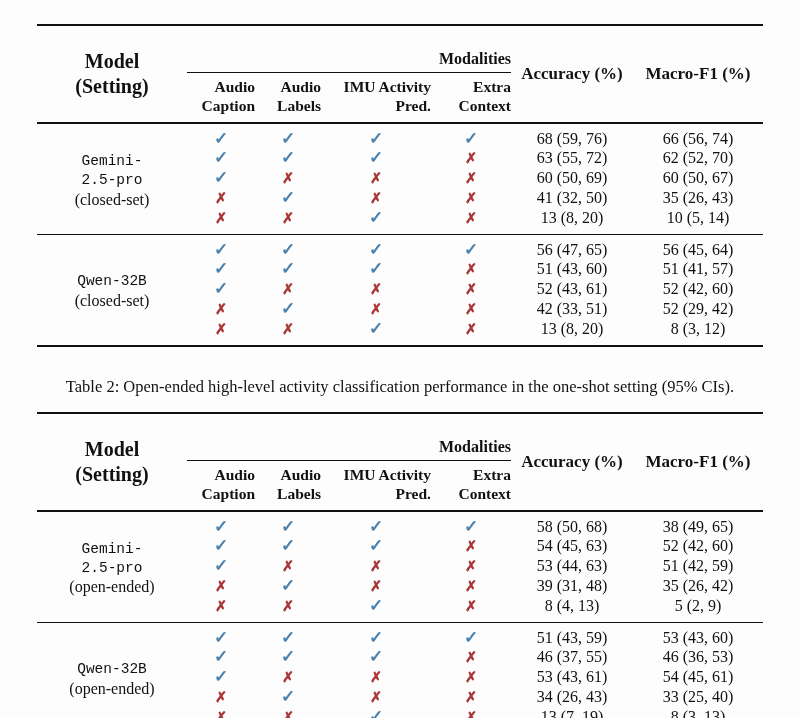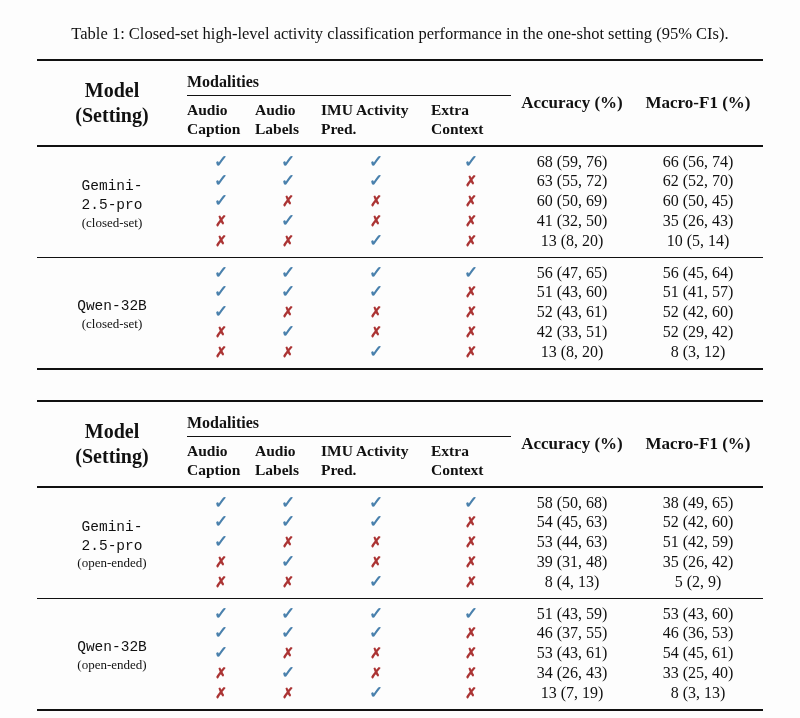--- a/index.html
+++ b/index.html
@@ -49,32 +49,32 @@
     white-space: pre-line;
     line-height: 1.25;
   }
   th.model-h {
     vertical-align: middle;
     text-align: center;
     font-size: 20px;
   }
   th.modalities-h {
     border-bottom: 1px solid #111;
-    text-align: left;
-    vertical-align: middle;
-    padding: 11px 0 3px 0;
+    text-align: right;
+    vertical-align: middle;
+    padding: 23px 0 3px 0;
     font-size: 16px;
   }
   th.metric-h {
     vertical-align: middle;
     text-align: center;
     font-size: 17px;
   }
   th.sub-h {
-    text-align: left;
+    text-align: right;
     vertical-align: middle;
     padding: 4px 0 6px 0;
     font-size: 15.5px;
     margin-top: 12px;
   }
   tbody tr:first-child td { padding-top: 5px; }
   tbody tr:last-child td { padding-bottom: 6px; }
   td {
     text-align: center;
     line-height: 19px;
@@ -84,166 +84,39 @@
     vertical-align: middle;
     line-height: 1.3;
   }
   .model-mono {
     font-family: Liberation Mono, monospace;
     font-size: 14.5px;
     white-space: pre-line;
   }
   .model-setting {
     font-family: "Liberation Serif", serif;
-    font-size: 13px;
+    font-size: 16px;
   }
   .check {
     color: var(--check-color, #4a81ad);
     font-size: 17px;
     font-weight: bold;
     line-height: 19px;
   }
   .cross {
     color: var(--cross-color, #ab3434);
     font-size: 14.5px;
     font-weight: bold;
     line-height: 19px;
   }
 </style>
 </head>
 <body style="--check-color: #4a81ad; --cross-color: #ab3434;">
 
 <div class="page">
-
-  <div class="table-block">
-    <div class="caption">Table 1: Closed-set high-level activity classification performance in the one-shot setting (95% CIs).</div>
-    <table class="paper-table">
-      <colgroup>
-        <col style="width:150px">
-          <col style="width:68px">
-          <col style="width:66px">
-        <col style="width:110px">
-          <col style="width:80px">
-          <col style="width:122px">
-          <col style="width:130px">
-      </colgroup>
-      <thead>
-        <tr>
-          <th rowspan="2" class="model-h">Model
-(Setting)</th>
-          <th colspan="4" class="modalities-h">Modalities</th>
-          <th rowspan="2" class="metric-h">Accuracy (%)</th>
-          <th rowspan="2" class="metric-h">Macro-F1 (%)</th>
-        </tr>
-        <tr>
-          <th class="sub-h">Audio
-Caption</th>
-          <th class="sub-h">Audio
-Labels</th>
-          <th class="sub-h">IMU Activity
-Pred.</th>
-          <th class="sub-h">Extra
-Context</th>
-        </tr>
-      </thead>
-      <tbody>
-          <tr>
-            <td rowspan="5" class="model-cell">
-              <div class="model-mono">Gemini-
-2.5-pro</div>
-              <div class="model-setting">(closed-set)</div>
-            </td>
-            <td><span class="check">✓</span></td>
-            <td><span class="check">✓</span></td>
-            <td><span class="check">✓</span></td>
-            <td><span class="check">✓</span></td>
-            <td class="num">68 (59, 76)</td>
-            <td class="num">66 (56, 74)</td>
-          </tr>
-          <tr>
-            <td><span class="check">✓</span></td>
-            <td><span class="check">✓</span></td>
-            <td><span class="check">✓</span></td>
-            <td><span class="cross">✗</span></td>
-            <td class="num">63 (55, 72)</td>
-            <td class="num">62 (52, 70)</td>
-          </tr>
-          <tr>
-            <td><span class="check">✓</span></td>
-            <td><span class="cross">✗</span></td>
-            <td><span class="cross">✗</span></td>
-            <td><span class="cross">✗</span></td>
-            <td class="num">60 (50, 69)</td>
-            <td class="num">60 (50, 45)</td>
-          </tr>
-          <tr>
-            <td><span class="cross">✗</span></td>
-            <td><span class="check">✓</span></td>
-            <td><span class="cross">✗</span></td>
-            <td><span class="cross">✗</span></td>
-            <td class="num">41 (32, 50)</td>
-            <td class="num">35 (26, 43)</td>
-          </tr>
-          <tr>
-            <td><span class="cross">✗</span></td>
-            <td><span class="cross">✗</span></td>
-            <td><span class="check">✓</span></td>
-            <td><span class="cross">✗</span></td>
-            <td class="num">13 (8, 20)</td>
-            <td class="num">10 (5, 14)</td>
-          </tr>
-        </tbody>
-      <tbody>
-          <tr>
-            <td rowspan="5" class="model-cell">
-              <div class="model-mono">Qwen-32B</div>
-              <div class="model-setting">(closed-set)</div>
-            </td>
-            <td><span class="check">✓</span></td>
-            <td><span class="check">✓</span></td>
-            <td><span class="check">✓</span></td>
-            <td><span class="check">✓</span></td>
-            <td class="num">56 (47, 65)</td>
-            <td class="num">56 (45, 64)</td>
-          </tr>
-          <tr>
-            <td><span class="check">✓</span></td>
-            <td><span class="check">✓</span></td>
-            <td><span class="check">✓</span></td>
-            <td><span class="cross">✗</span></td>
-            <td class="num">51 (43, 60)</td>
-            <td class="num">51 (41, 57)</td>
-          </tr>
-          <tr>
-            <td><span class="check">✓</span></td>
-            <td><span class="cross">✗</span></td>
-            <td><span class="cross">✗</span></td>
-            <td><span class="cross">✗</span></td>
-            <td class="num">52 (43, 61)</td>
-            <td class="num">52 (42, 60)</td>
-          </tr>
-          <tr>
-            <td><span class="cross">✗</span></td>
-            <td><span class="check">✓</span></td>
-            <td><span class="cross">✗</span></td>
-            <td><span class="cross">✗</span></td>
-            <td class="num">42 (33, 51)</td>
-            <td class="num">52 (29, 42)</td>
-          </tr>
-          <tr>
-            <td><span class="cross">✗</span></td>
-            <td><span class="cross">✗</span></td>
-            <td><span class="check">✓</span></td>
-            <td><span class="cross">✗</span></td>
-            <td class="num">13 (8, 20)</td>
-            <td class="num">8 (3, 12)</td>
-          </tr>
-        </tbody>
-    </table>
-  </div>
 
   <div class="table-block">
     <table class="paper-table">
       <colgroup>
         <col style="width:150px">
           <col style="width:68px">
           <col style="width:66px">
         <col style="width:110px">
           <col style="width:80px">
           <col style="width:122px">
@@ -266,20 +139,147 @@
 Pred.</th>
           <th class="sub-h">Extra
 Context</th>
         </tr>
       </thead>
       <tbody>
           <tr>
             <td rowspan="5" class="model-cell">
               <div class="model-mono">Gemini-
 2.5-pro</div>
+              <div class="model-setting">(closed-set)</div>
+            </td>
+            <td><span class="check">✓</span></td>
+            <td><span class="check">✓</span></td>
+            <td><span class="check">✓</span></td>
+            <td><span class="check">✓</span></td>
+            <td class="num">68 (59, 76)</td>
+            <td class="num">66 (56, 74)</td>
+          </tr>
+          <tr>
+            <td><span class="check">✓</span></td>
+            <td><span class="check">✓</span></td>
+            <td><span class="check">✓</span></td>
+            <td><span class="cross">✗</span></td>
+            <td class="num">63 (55, 72)</td>
+            <td class="num">62 (52, 70)</td>
+          </tr>
+          <tr>
+            <td><span class="check">✓</span></td>
+            <td><span class="cross">✗</span></td>
+            <td><span class="cross">✗</span></td>
+            <td><span class="cross">✗</span></td>
+            <td class="num">60 (50, 69)</td>
+            <td class="num">60 (50, 67)</td>
+          </tr>
+          <tr>
+            <td><span class="cross">✗</span></td>
+            <td><span class="check">✓</span></td>
+            <td><span class="cross">✗</span></td>
+            <td><span class="cross">✗</span></td>
+            <td class="num">41 (32, 50)</td>
+            <td class="num">35 (26, 43)</td>
+          </tr>
+          <tr>
+            <td><span class="cross">✗</span></td>
+            <td><span class="cross">✗</span></td>
+            <td><span class="check">✓</span></td>
+            <td><span class="cross">✗</span></td>
+            <td class="num">13 (8, 20)</td>
+            <td class="num">10 (5, 14)</td>
+          </tr>
+        </tbody>
+      <tbody>
+          <tr>
+            <td rowspan="5" class="model-cell">
+              <div class="model-mono">Qwen-32B</div>
+              <div class="model-setting">(closed-set)</div>
+            </td>
+            <td><span class="check">✓</span></td>
+            <td><span class="check">✓</span></td>
+            <td><span class="check">✓</span></td>
+            <td><span class="check">✓</span></td>
+            <td class="num">56 (47, 65)</td>
+            <td class="num">56 (45, 64)</td>
+          </tr>
+          <tr>
+            <td><span class="check">✓</span></td>
+            <td><span class="check">✓</span></td>
+            <td><span class="check">✓</span></td>
+            <td><span class="cross">✗</span></td>
+            <td class="num">51 (43, 60)</td>
+            <td class="num">51 (41, 57)</td>
+          </tr>
+          <tr>
+            <td><span class="check">✓</span></td>
+            <td><span class="cross">✗</span></td>
+            <td><span class="cross">✗</span></td>
+            <td><span class="cross">✗</span></td>
+            <td class="num">52 (43, 61)</td>
+            <td class="num">52 (42, 60)</td>
+          </tr>
+          <tr>
+            <td><span class="cross">✗</span></td>
+            <td><span class="check">✓</span></td>
+            <td><span class="cross">✗</span></td>
+            <td><span class="cross">✗</span></td>
+            <td class="num">42 (33, 51)</td>
+            <td class="num">52 (29, 42)</td>
+          </tr>
+          <tr>
+            <td><span class="cross">✗</span></td>
+            <td><span class="cross">✗</span></td>
+            <td><span class="check">✓</span></td>
+            <td><span class="cross">✗</span></td>
+            <td class="num">13 (8, 20)</td>
+            <td class="num">8 (3, 12)</td>
+          </tr>
+        </tbody>
+    </table>
+  </div>
+
+  <div class="table-block">
+    <div class="caption">Table 2: Open-ended high-level activity classification performance in the one-shot setting (95% CIs).</div>
+    <table class="paper-table">
+      <colgroup>
+        <col style="width:150px">
+          <col style="width:68px">
+          <col style="width:66px">
+        <col style="width:110px">
+          <col style="width:80px">
+          <col style="width:122px">
+          <col style="width:130px">
+      </colgroup>
+      <thead>
+        <tr>
+          <th rowspan="2" class="model-h">Model
+(Setting)</th>
+          <th colspan="4" class="modalities-h">Modalities</th>
+          <th rowspan="2" class="metric-h">Accuracy (%)</th>
+          <th rowspan="2" class="metric-h">Macro-F1 (%)</th>
+        </tr>
+        <tr>
+          <th class="sub-h">Audio
+Caption</th>
+          <th class="sub-h">Audio
+Labels</th>
+          <th class="sub-h">IMU Activity
+Pred.</th>
+          <th class="sub-h">Extra
+Context</th>
+        </tr>
+      </thead>
+      <tbody>
+          <tr>
+            <td rowspan="5" class="model-cell">
+              <div class="model-mono">Gemini-
+2.5-pro</div>
               <div class="model-setting">(open-ended)</div>
             </td>
             <td><span class="check">✓</span></td>
             <td><span class="check">✓</span></td>
             <td><span class="check">✓</span></td>
             <td><span class="check">✓</span></td>
             <td class="num">58 (50, 68)</td>
             <td class="num">38 (49, 65)</td>
           </tr>
           <tr>

